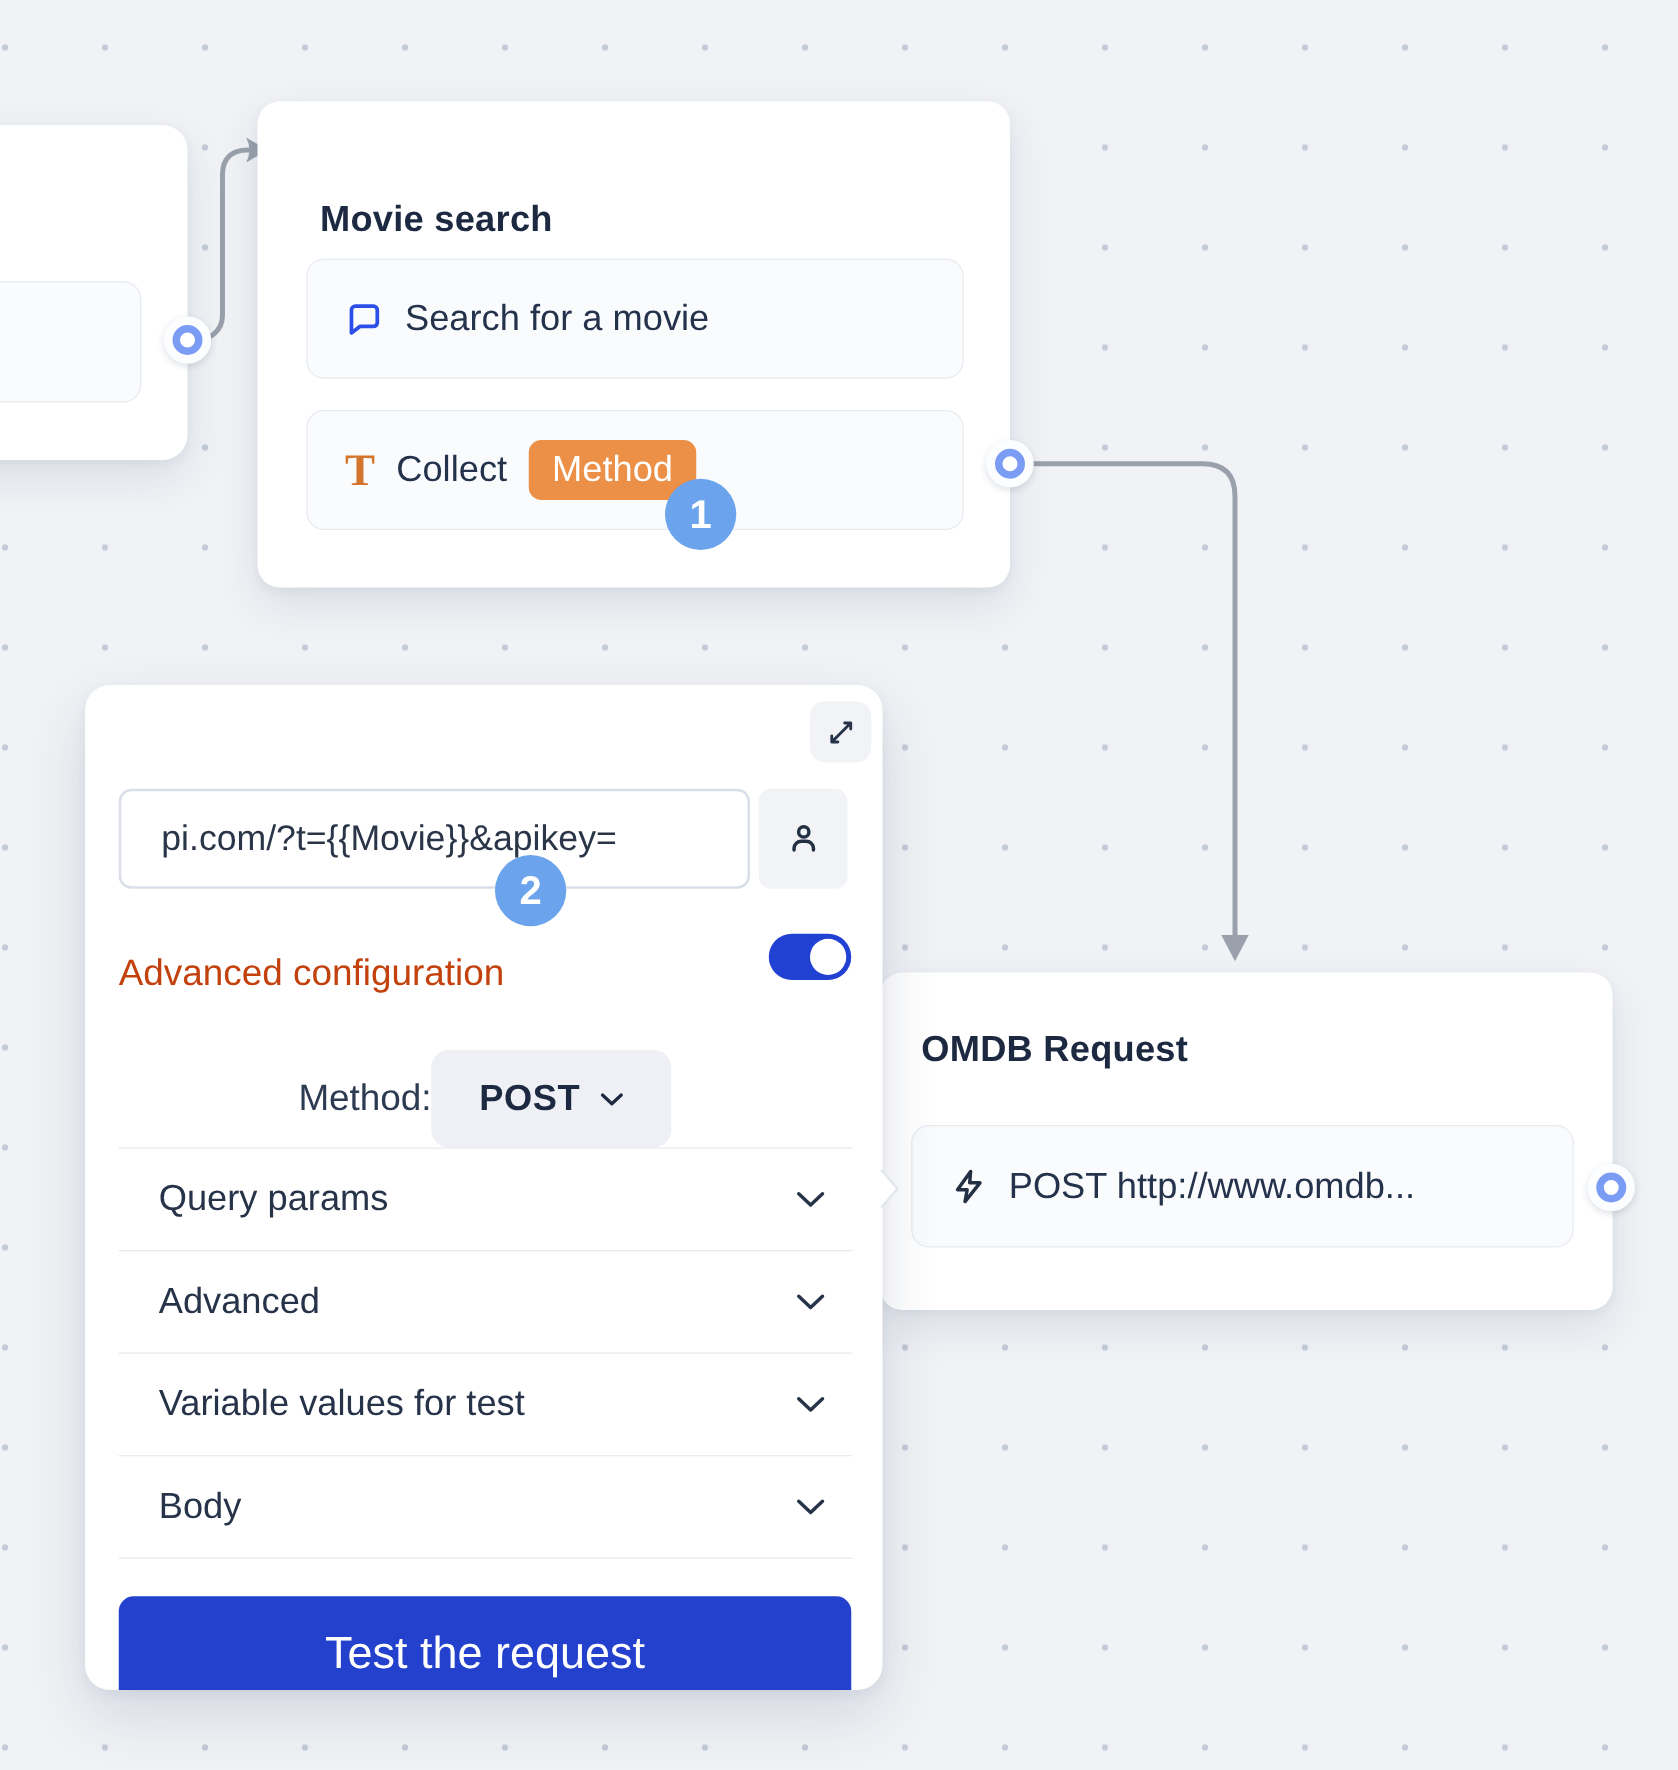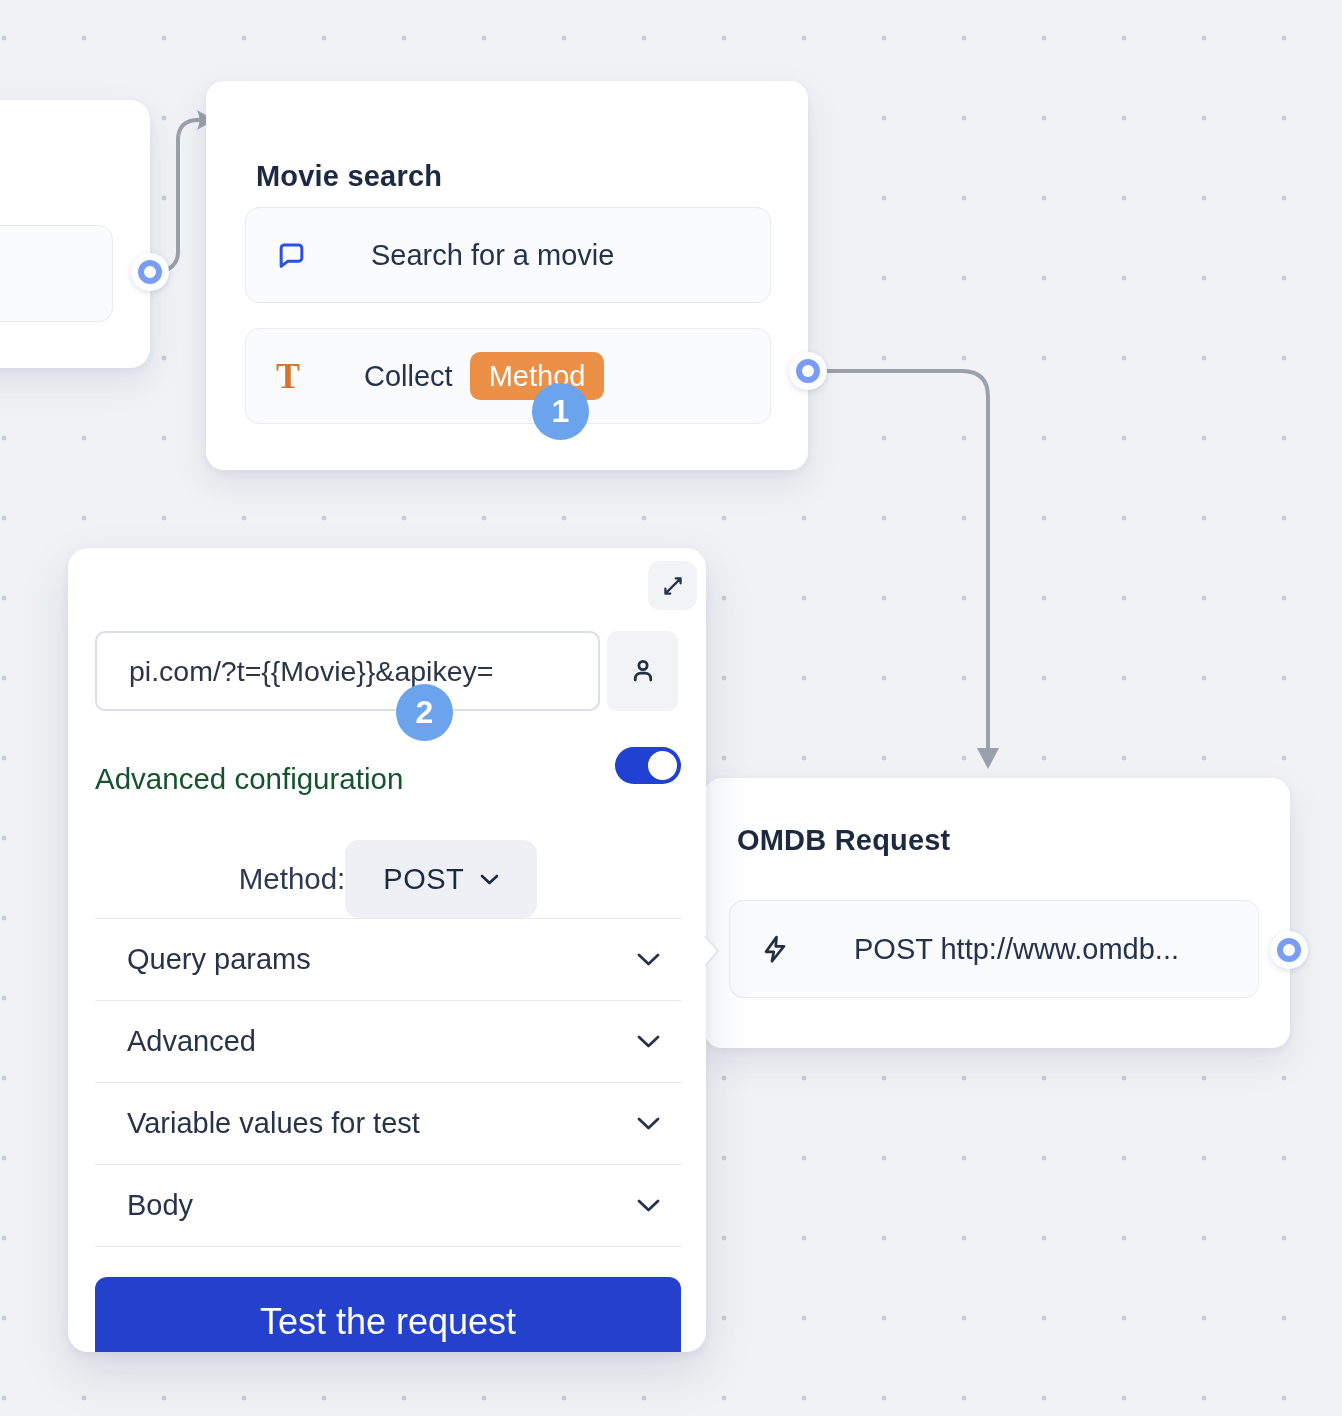--- a/index.html
+++ b/index.html
@@ -23,21 +23,21 @@
     box-shadow:0 14px 34px rgba(40,54,96,.10), 0 3px 8px rgba(40,54,96,.05);
   }
   .node-title{
     font-size:29px;font-weight:700;color:#1c2940;letter-spacing:.2px;
   }
   .node-item{
     position:absolute;display:flex;align-items:center;gap:17px;
     background:#fafbfd;border:1.5px solid #e7eaf0;border-radius:14px;
     padding:0 0 0 30px;box-sizing:border-box;
   }
-  .node-item .item-label{font-size:29px;color:#25324c;white-space:nowrap;margin-left:47px;}
+  .node-item .item-label{font-size:29px;color:#25324c;white-space:nowrap;}
 
   
   .port{
     position:absolute;width:38px;height:38px;border-radius:50%;
     background:#fcfdfe;box-shadow:0 2px 6px rgba(35,48,85,.15);
     display:flex;align-items:center;justify-content:center;z-index:5;
   }
   .port-ring{
     width:24px;height:24px;border-radius:50%;box-sizing:border-box;
     border:6.5px solid #7b9cf4;background:#fff;
@@ -75,37 +75,37 @@
     position:absolute;left:27px;top:83px;width:505px;height:80px;
     border:2px solid #d9dee8;border-radius:10px;box-sizing:border-box;
     font-family:"Liberation Sans","DejaVu Sans",sans-serif;
     font-size:28.5px;color:#2a3547;padding:0 16px 0 32px;background:#fff;outline:none;
   }
   .user-btn{left:539px;top:83px;width:71px;height:80px;border-radius:10px;}
   .adv-row{
     position:absolute;left:27px;top:182px;width:586px;height:70px;
     display:flex;align-items:center;justify-content:space-between;
   }
-  .adv-label{font-size:29.5px;color:#14532d;margin-top:28px;}
+  .adv-label{font-size:29.5px;color:#c2410c;margin-top:28px;}
   .toggle{
     width:66px;height:37px;border-radius:19px;background:#2141d2;position:relative;cursor:pointer;
   }
   .toggle .knob{
     position:absolute;right:4px;top:4px;width:29px;height:29px;border-radius:50%;background:#fff;
   }
   .method-row{
     position:absolute;left:27px;top:292px;width:586px;height:78px;
     display:flex;align-items:center;justify-content:center;
   }
   .method-label{font-size:29.5px;color:#2c3a52;}
   .method-select{
     width:192px;height:78px;background:#eef0f5;border-radius:14px;border:none;cursor:pointer;
     display:flex;align-items:center;justify-content:center;gap:16px;
   }
-  .method-value{font-size:29px;font-weight:400;color:#1c2940;letter-spacing:.5px;}
+  .method-value{font-size:29px;font-weight:700;color:#1c2940;letter-spacing:.5px;}
   .sections{position:absolute;left:27px;top:370px;width:587px;border-top:1.5px solid #e8eaef;text-align:center;}
   .section-row{
     height:81px;border-bottom:1.5px solid #e8eaef;
     display:flex;align-items:center;justify-content:space-between;
     padding:0 22px 0 32px;cursor:pointer;
   }
   .section-label{font-size:29px;color:#273349;}
   .test-btn{
     position:absolute;left:27px;top:729px;width:586px;height:96px;
     background:#2341cd;border:none;border-radius:12px;cursor:pointer;

